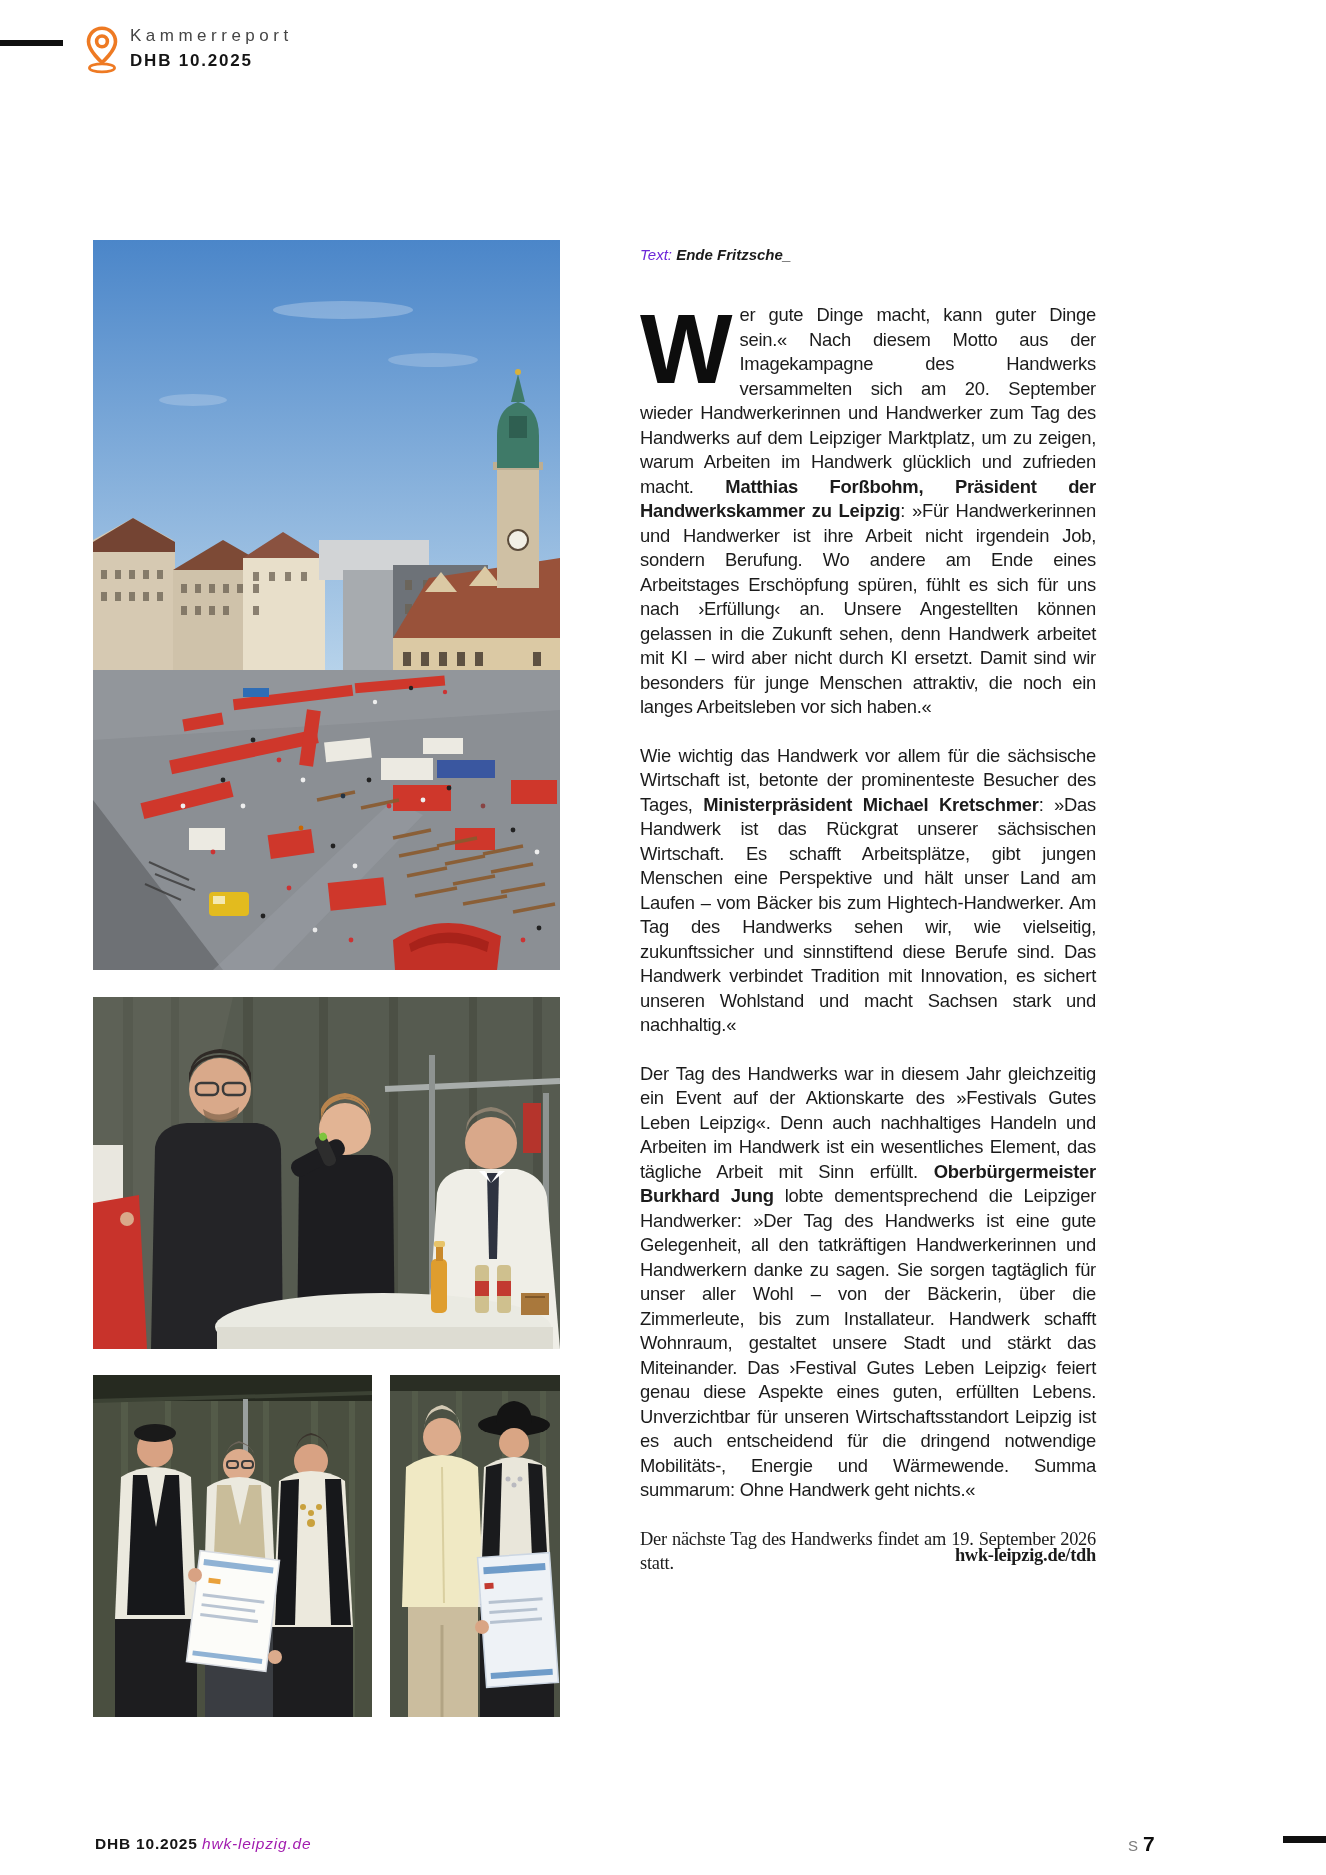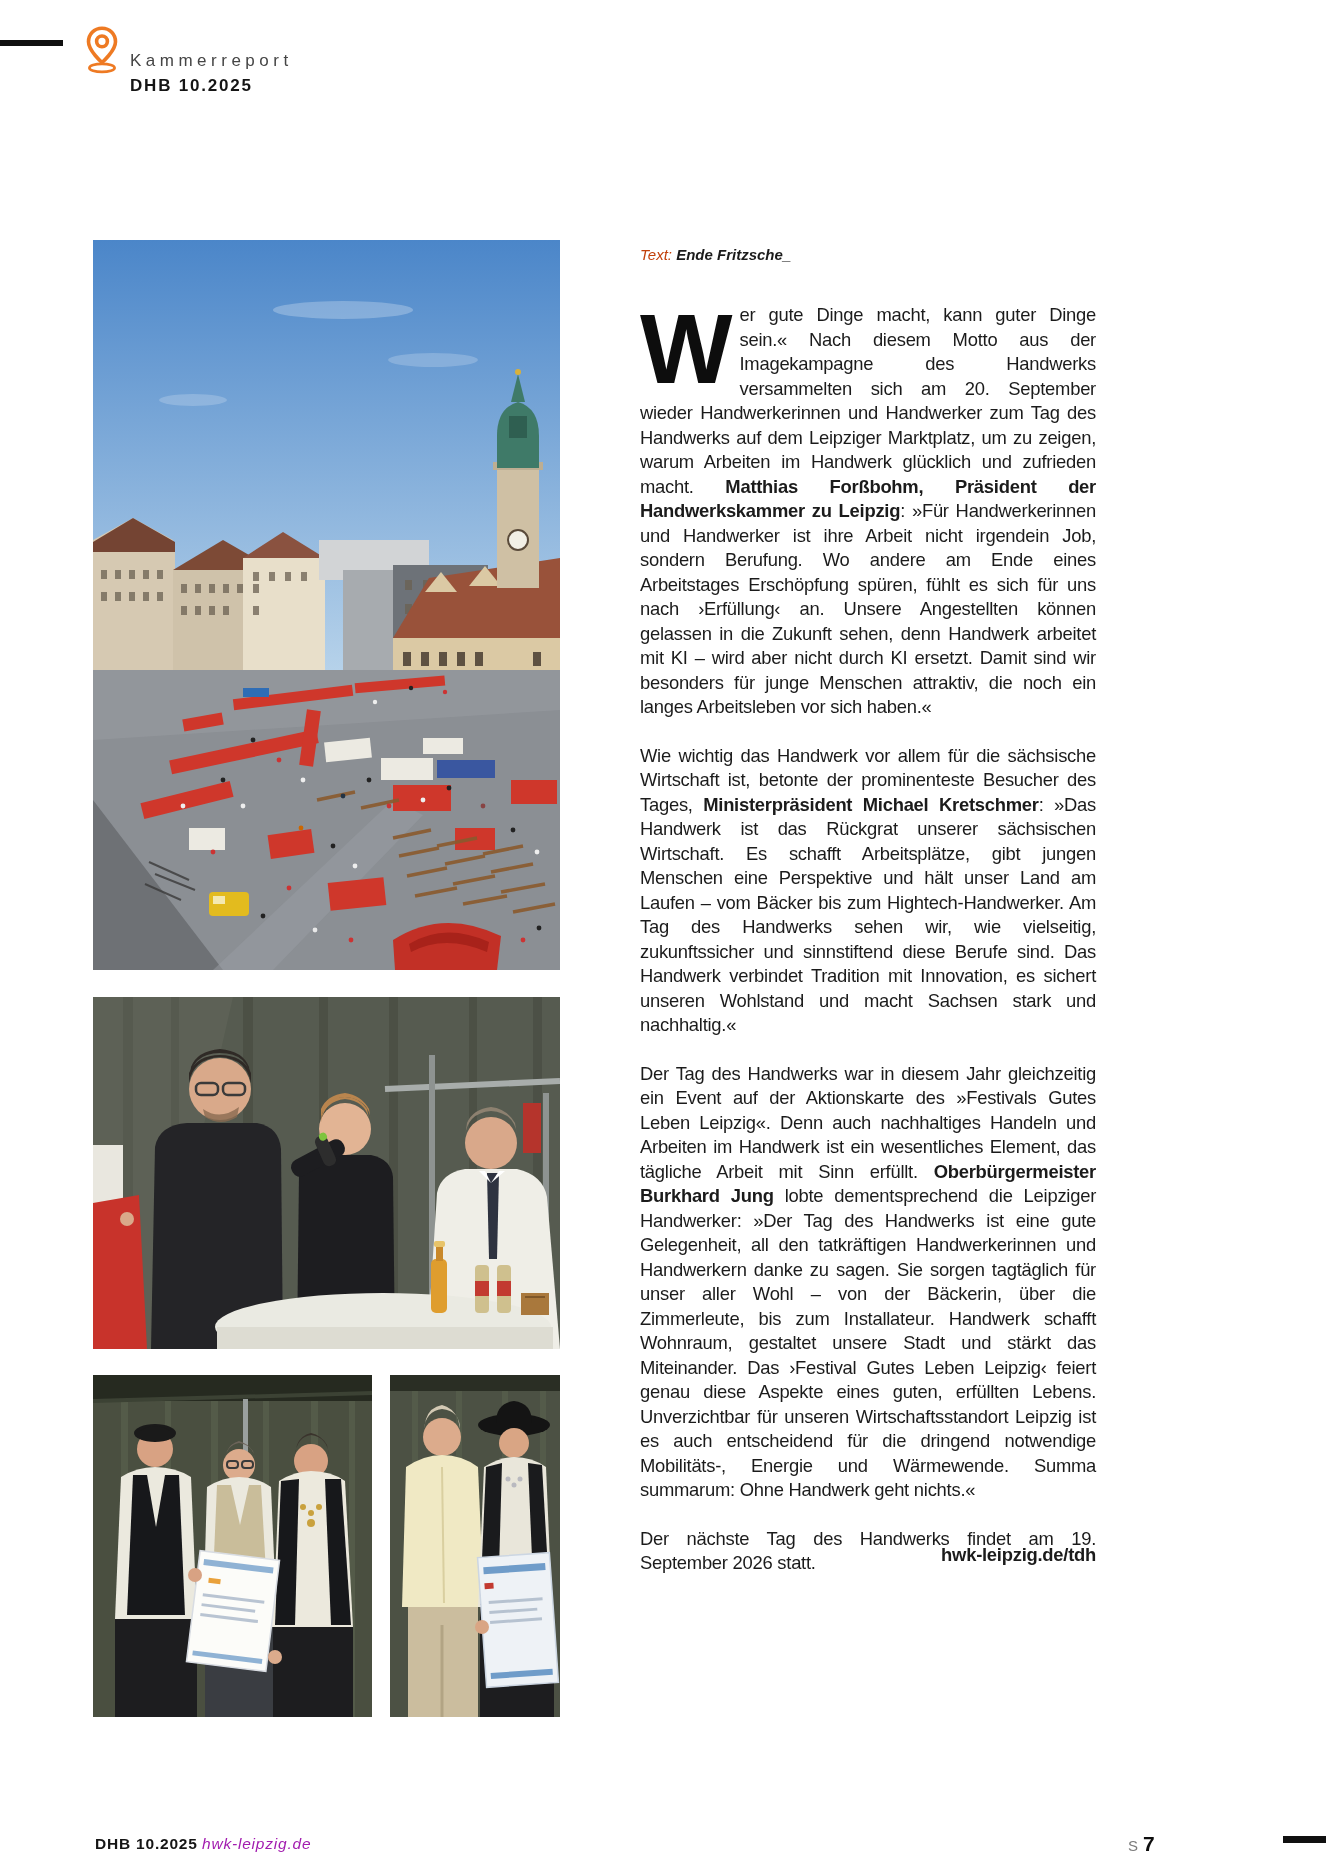--- a/index.html
+++ b/index.html
@@ -6,42 +6,42 @@
   .page{position:relative;width:1326px;height:1875px;background:#ffffff;overflow:hidden;
         font-family:"Liberation Sans",sans-serif;color:#1b1b1b;}
   .rule{position:absolute;background:#101010;}
   .rule-top-left{left:0;top:40px;width:63px;height:6px;}
   .rule-bottom-right{left:1283px;top:1836px;width:43px;height:7px;}
 
   
   .hdr{position:absolute;left:84px;top:24px;display:flex;align-items:flex-start;gap:10px;}
   .hdr svg{display:block;}
   .hdr-text{padding-top:2px;}
-  .eyebrow{font-size:17px;letter-spacing:4.5px;color:#454545;margin-top:25px;}
+  .eyebrow{font-size:17px;letter-spacing:4.5px;color:#454545;}
   .issue{font-size:17px;font-weight:800;letter-spacing:1.8px;color:#151515;margin-top:5px;}
 
   
   .photo-col{position:absolute;left:93px;top:240px;width:467px;}
   figure{margin:0;padding:0;}
   figure svg{display:block;}
   .photo1{margin-bottom:27px;}
   .photo2{margin-bottom:26px;}
   .photo-row{display:flex;gap:18px;}
 
   
   .text-col{position:absolute;left:640px;top:246px;width:456px;}
   .byline{margin:0 0 40px 0;font-style:italic;font-size:15px;color:#1b1b1b;}
-  .byline .pfx{font-weight:400;color:#c2410c;}
+  .byline .pfx{font-weight:400;color:#6d28d9;}
   .byline .auth{font-weight:700;}
   .body-p{margin:0 0 24px 0;font-size:18.4px;line-height:24.5px;text-align:justify;
           letter-spacing:-0.25px;hyphens:auto;color:#1b1b1b;}
   .b{font-weight:700;}
   .dropcap{float:left;font-weight:800;font-size:98px;line-height:80px;
            padding:6px 12px 2px 0;letter-spacing:-5px;color:#0d0d0d;}
-  .last{position:relative;margin-bottom:16px;}
+  .last{position:relative;margin-bottom:16px;font-family:Liberation Serif, serif;}
   .tdh{position:absolute;right:0;bottom:8px;font-weight:700;}
 
   
   .ftr{position:absolute;left:0;top:1832px;width:100%;height:26px;font-size:15.5px;}
   .f-issue{position:absolute;left:95px;top:3px;font-weight:700;letter-spacing:0.8px;color:#151515;}
   .f-site{position:absolute;left:202px;top:3px;color:#a21caf;letter-spacing:0.8px;font-style:italic;}
   .f-page{position:absolute;left:1128px;top:0;}
   .f-s{color:#7b7b7b;font-size:15px;}
   .f-n{font-weight:800;font-size:21px;margin-left:5px;color:#0d0d0d;}
 </style>

